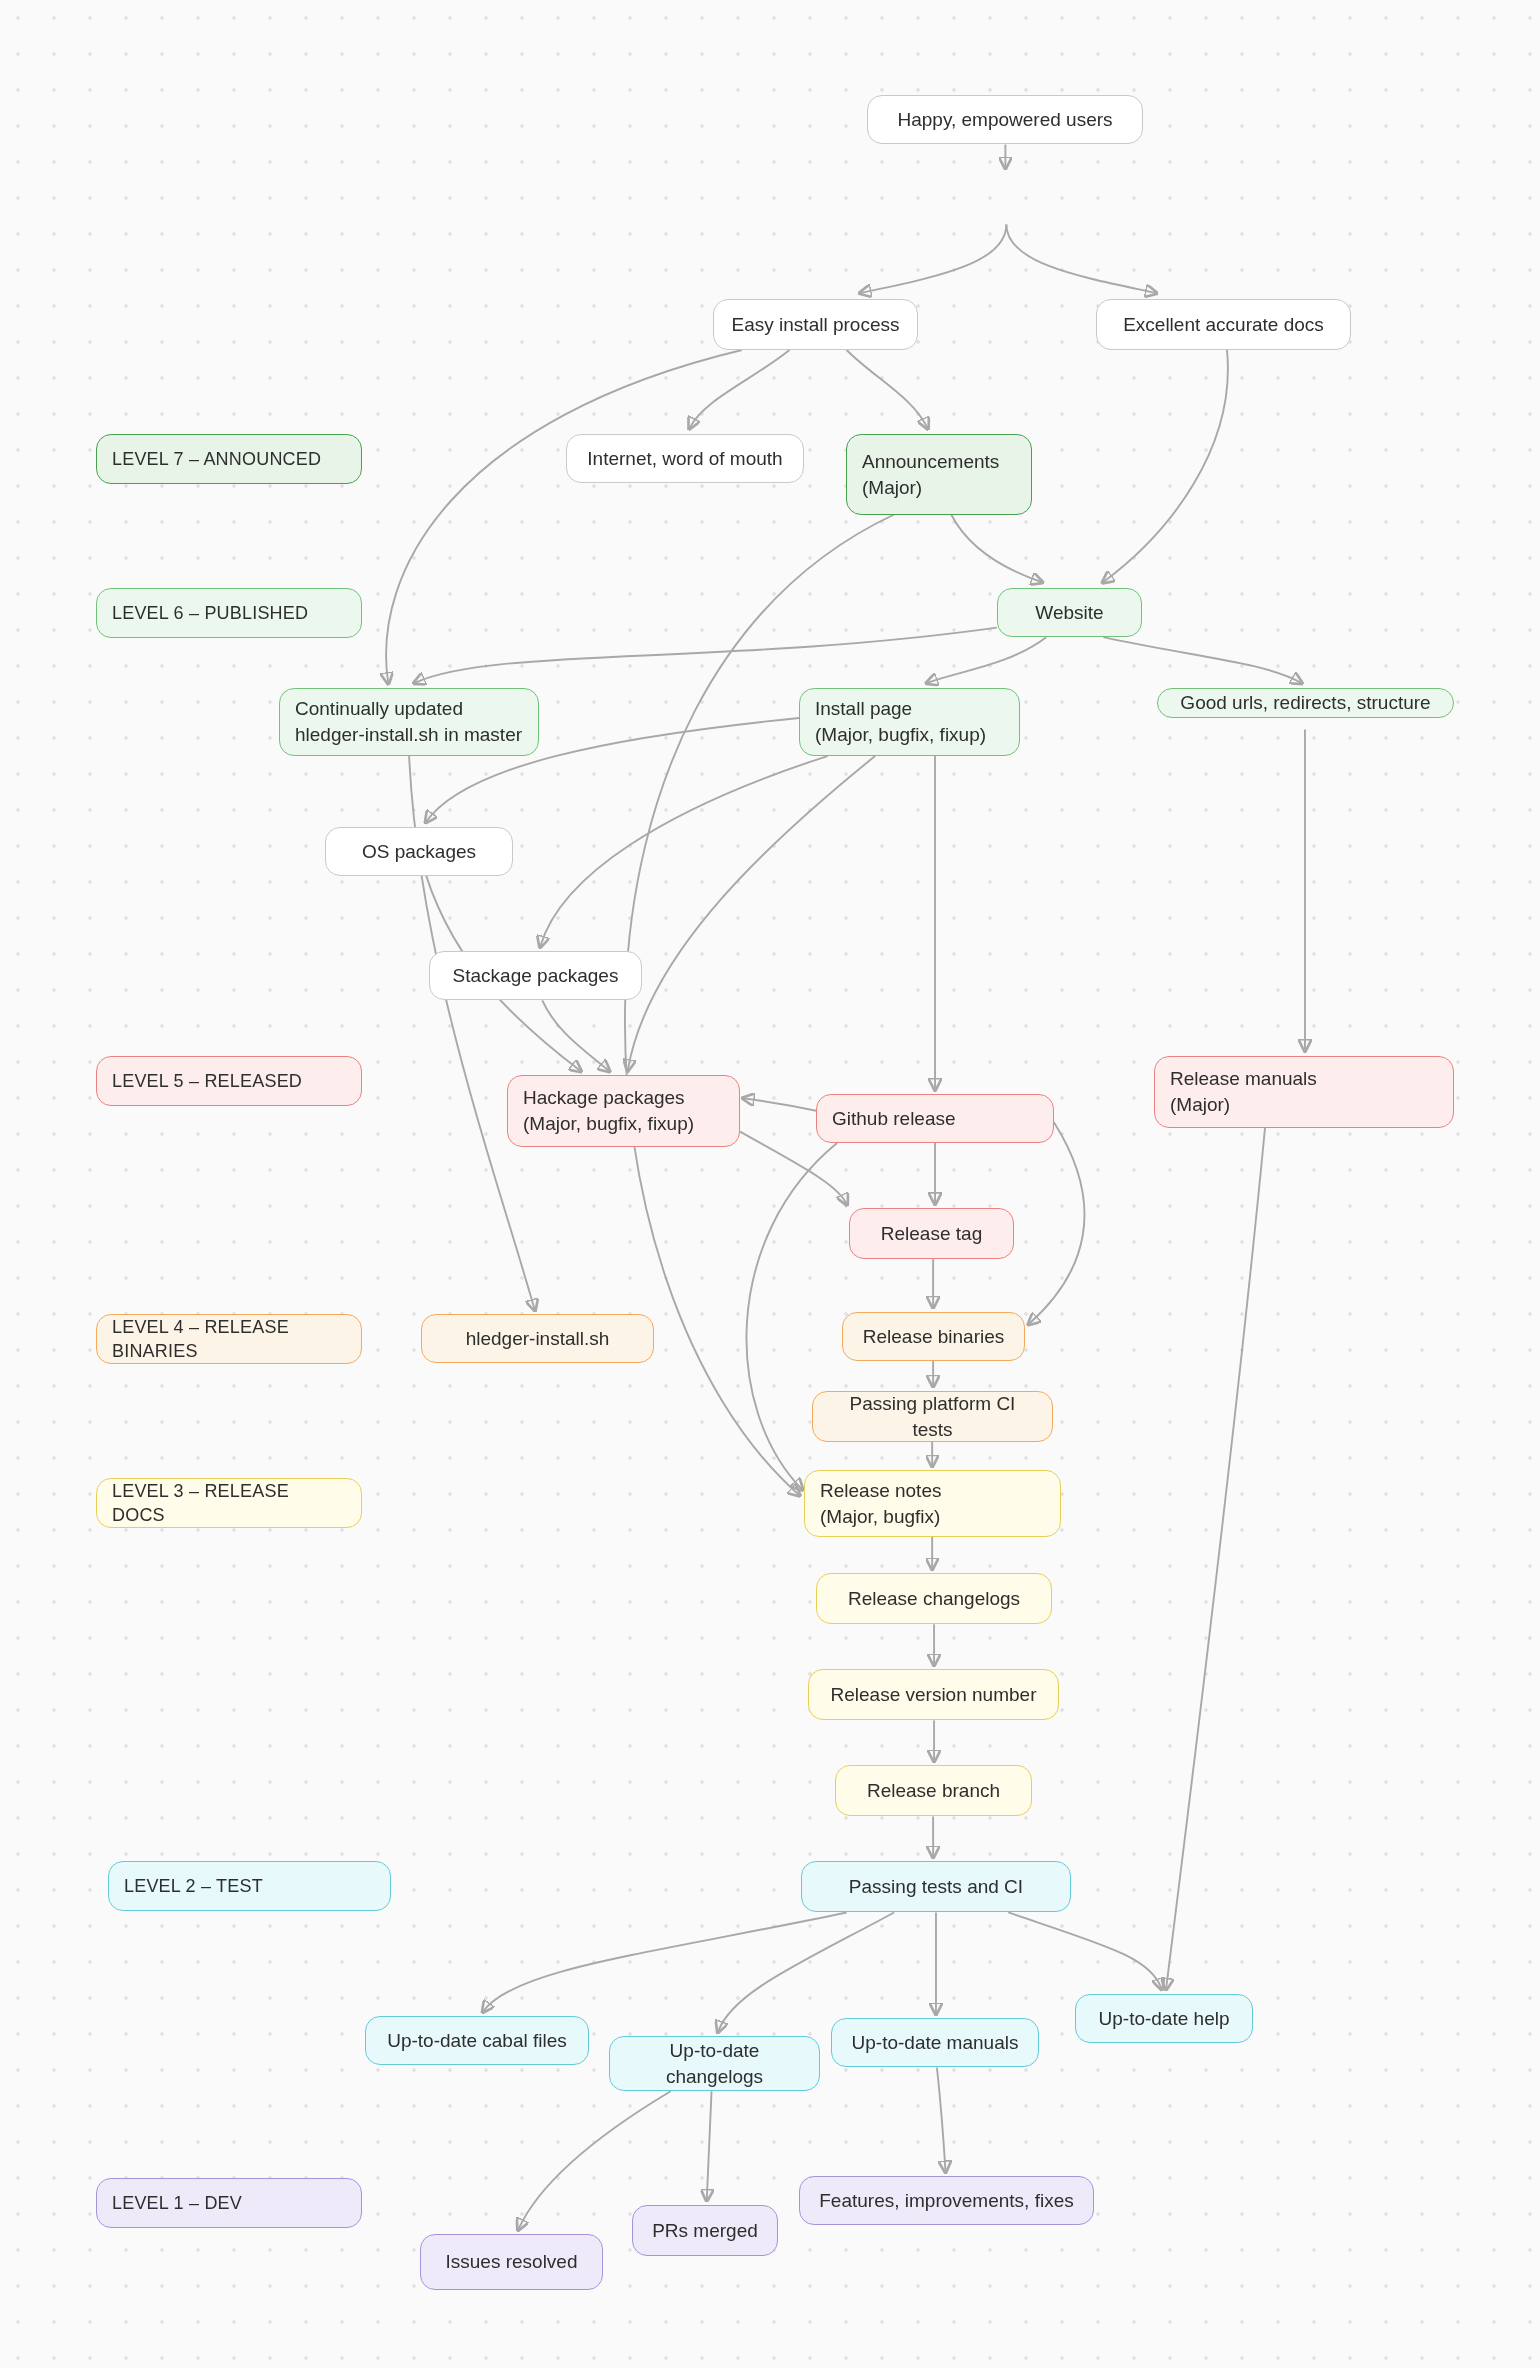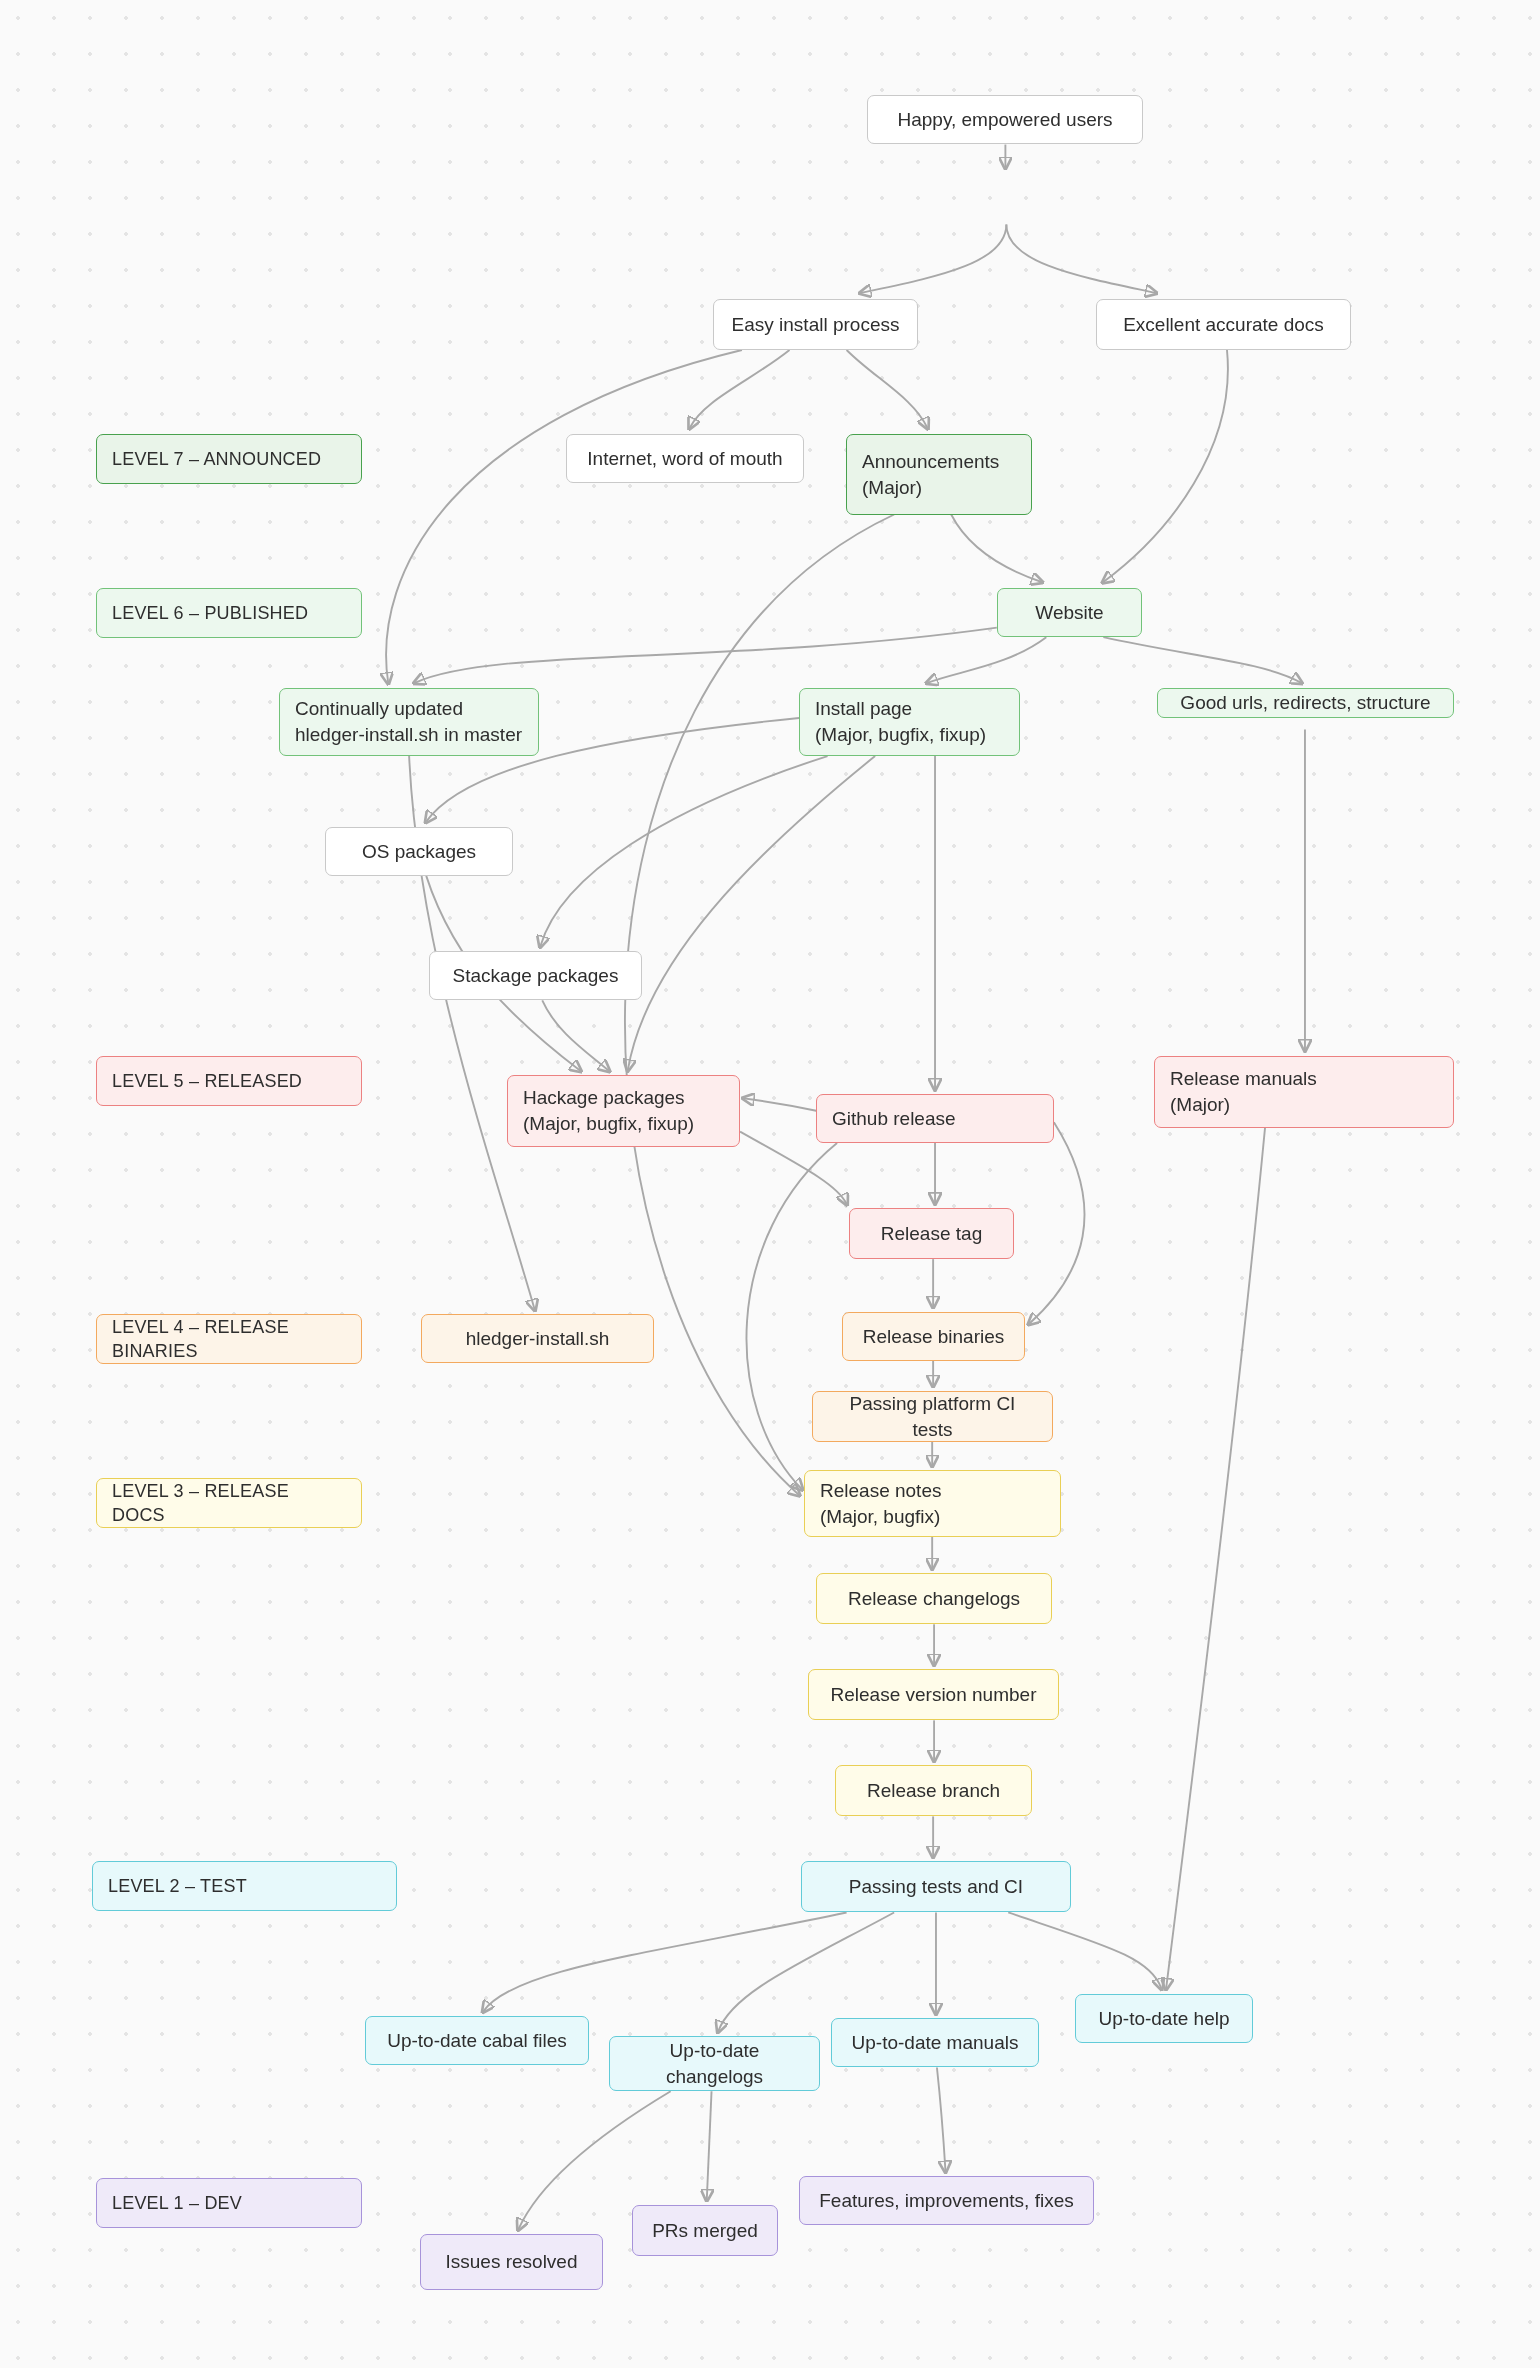--- a/index.html
+++ b/index.html
@@ -5,21 +5,21 @@
   html,body { margin:0; padding:0; background:#fafafa; font-family:"Liberation Sans", sans-serif; }
   .canvas {
     position:relative; width:1541px; height:2368px; background:#fafafa;
     background-image: radial-gradient(circle, #e4e4e4 1.9px, transparent 1.9px);
     background-size: 36px 36px; overflow:hidden;
   }
   svg.edges { position:absolute; left:0; top:0; }
   svg.edges path { fill:none; stroke:#a8a8a8; stroke-width:2; }
   .node {
     position:absolute; display:flex; flex-direction:column; justify-content:center;
-    box-sizing:border-box; padding:5.7px 15px; border:1.9px solid #c9c9c9; border-radius:7px;
+    box-sizing:border-box; padding:5.7px 15px; border:1.9px solid #c9c9c9; border-radius:15px;
     background:#ffffff; font-size:19px; line-height:1.35; color:#2e2e2e; z-index:2;
   }
   .center { text-align:center; }
   .level  { font-size:18px; letter-spacing:0.2px; }
   .c-green7 { border-color:#48a14d; background:#e9f4e9; }
   .c-green6 { border-color:#72c279; background:#ecf8ee; }
   .c-red    { border-color:#ec8181; background:#fdeded; }
   .c-orange { border-color:#f3a95e; background:#fdf4e8; }
   .c-yellow { border-color:#e9cf55; background:#fffce9; }
   .c-cyan   { border-color:#62cbd8; background:#e7f9fb; }
@@ -86,21 +86,21 @@
     </div>
   <div class="node level c-red" style="left:96px;top:1056px;width:266px;height:50px">
       <span>LEVEL 5 – RELEASED</span>
     </div>
   <div class="node level c-orange" style="left:96px;top:1314px;width:266px;height:50px">
       <span>LEVEL 4 – RELEASE BINARIES</span>
     </div>
   <div class="node level c-yellow" style="left:96px;top:1478px;width:266px;height:50px">
       <span>LEVEL 3 – RELEASE DOCS</span>
     </div>
-  <div class="node level c-cyan" style="left:92px;top:1861px;width:305px;height:50px">
+  <div class="node level c-cyan" style="left:108px;top:1861px;width:283px;height:50px">
       <span>LEVEL 2 – TEST</span>
     </div>
   <div class="node level c-purple" style="left:96px;top:2178px;width:266px;height:50px">
       <span>LEVEL 1 – DEV</span>
     </div>
 
   <div class="node center" style="left:867px;top:95px;width:276px;height:49px">
       <span>Happy, empowered users</span>
     </div>
   <div class="node center" style="left:713px;top:299px;width:205px;height:51px">

